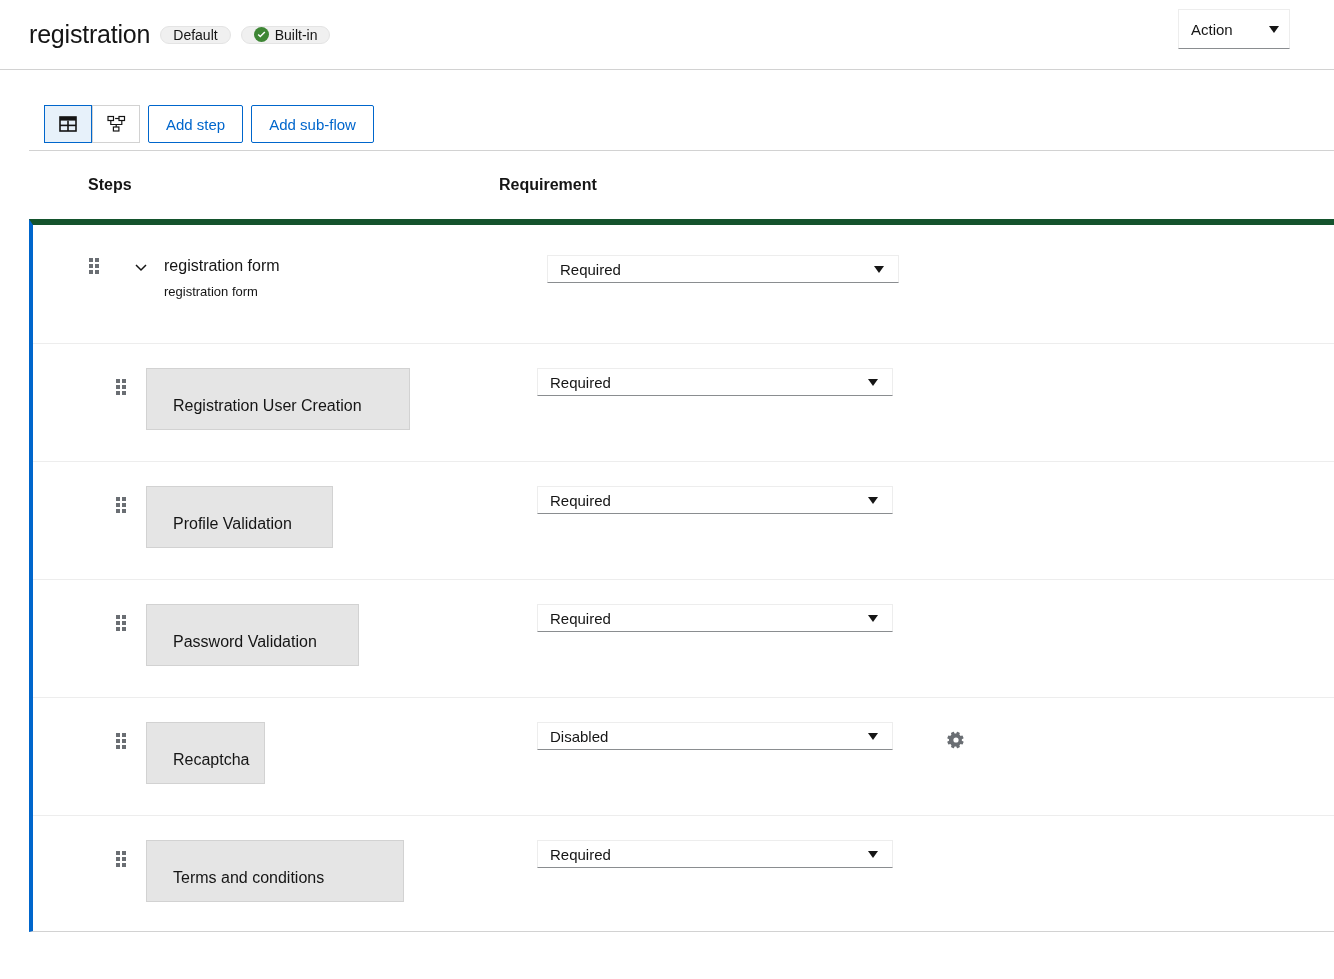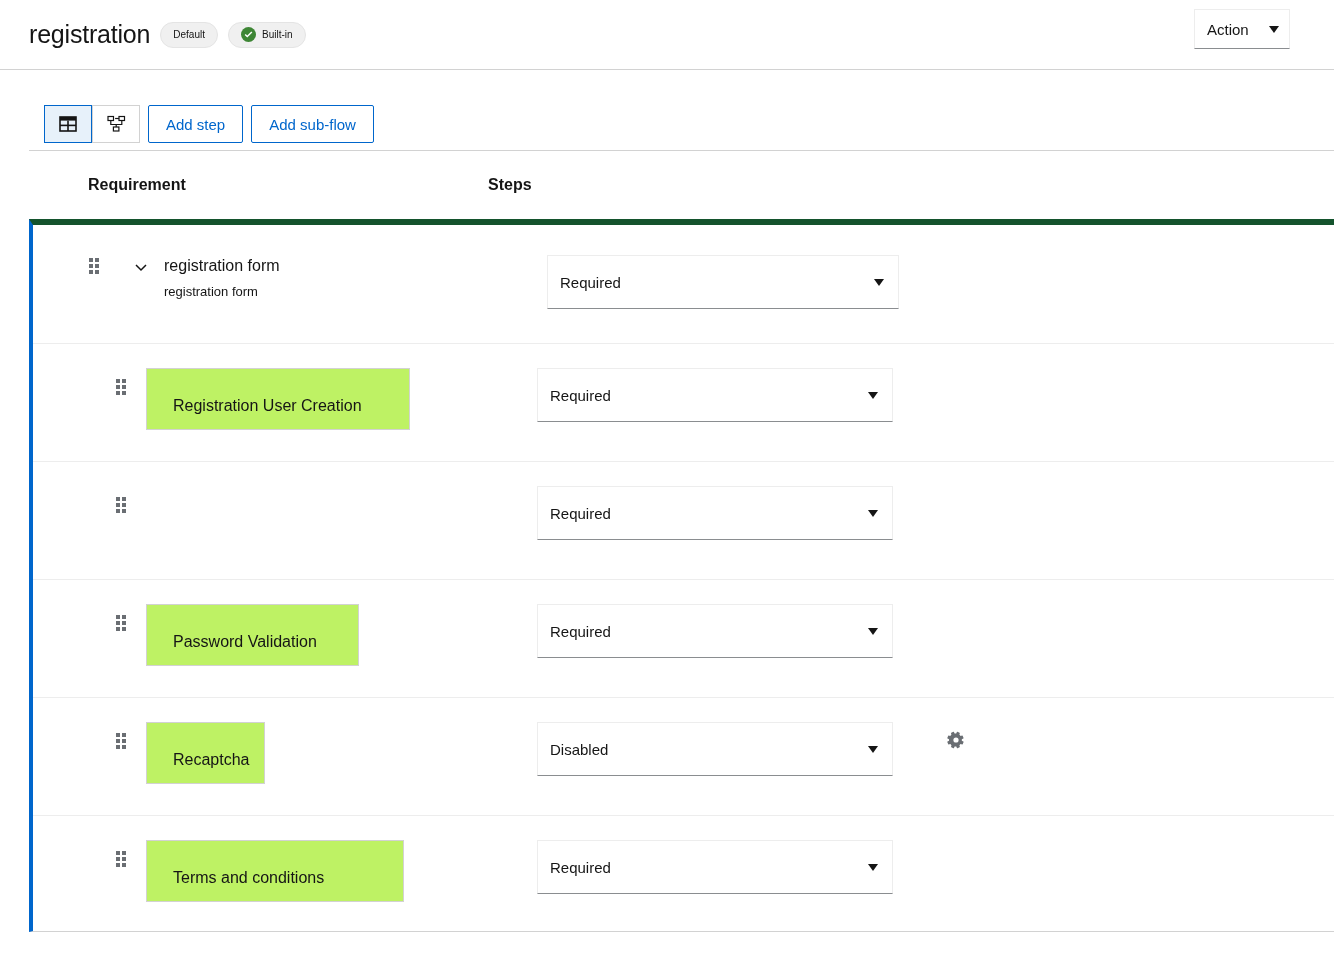--- a/index.html
+++ b/index.html
@@ -31,41 +31,41 @@
     font-size: 25px;
     font-weight: 400;
     color: #151515;
     letter-spacing: -0.2px;
     line-height: 1;
   }
   .badge {
     display: inline-flex;
     align-items: center;
     gap: 6px;
-    height: 26px;
+    height: 18px;
     padding: 0 12px;
     border-radius: 13px;
     background: #f0f0f0;
     border: 1px solid #e4e4e4;
-    font-size: 10px;
+    font-size: 14px;
     color: #151515;
     white-space: nowrap;
   }
   .check-circle {
     width: 15px;
     height: 15px;
     flex: 0 0 15px;
     display: block;
   }
 
   .action-select {
     position: absolute;
     right: 44px;
     top: 9px;
-    width: 96px;
+    width: 112px;
     height: 40px;
     background: #fff;
     border: 1px solid #ededed;
     border-bottom: 1px solid #8a8d90;
     display: flex;
     align-items: center;
     padding: 0 10px 0 12px;
     justify-content: space-between;
     cursor: pointer;
     font-size: 15px;
@@ -203,33 +203,33 @@
   }
   .flow-sub {
     font-size: 13px;
     color: #151515;
     margin-top: 8px;
     line-height: 16px;
   }
 
   .step-box {
     border: 1px solid #d2d2d2;
-    background: #bef264;
+    background: #e5e5e5;
     display: flex;
     align-items: flex-end;
     padding: 0 26px 14px 26px;
     height: 62px;
     font-size: 16px;
     color: #151515;
     white-space: nowrap;
   }
 
   .req-select {
     position: absolute;
-    height: 54px;
+    height: 28px;
     background: #fff;
     border: 1px solid #ededed;
     border-bottom: 1px solid #8a8d90;
     display: flex;
     align-items: center;
     justify-content: space-between;
     padding: 0 14px 0 12px;
     font-size: 15px;
     color: #151515;
     cursor: pointer;
@@ -292,22 +292,22 @@
 
   <button class="btn-link">Add step</button>
   <button class="btn-link">Add sub-flow</button>
 </div>
 
 <div class="toolbar-divider"></div>
 
 <div class="flow-table">
 
   <div class="thead">
+    <div class="th th-steps">Steps</div>
     <div class="th th-req">Requirement</div>
-    <div class="th th-steps">Steps</div>
   </div>
 
   <div class="tbody">
 
     <div class="row row-flow">
       <div class="grip-cell">
         <div class="grip" style="left:55px; top:33px;">
           <i></i>
             <i></i>
             <i></i>
@@ -353,20 +353,23 @@
       <div class="grip-cell">
         <div class="grip" style="left:82px; top:35px;">
           <i></i>
             <i></i>
             <i></i>
             <i></i>
             <i></i>
             <i></i>
         </div>
       </div>
+      <div class="step-box" style="margin:24px 0 0 112px; width:187px;">
+        <span>Profile Validation</span>
+      </div>
       <div class="req-select" style="left:504px; top:24px; width:356px;">
         <span>Required</span>
         <span class="caret"></span>
       </div>
     </div>
 
     <div class="row row-step">
       <div class="grip-cell">
         <div class="grip" style="left:82px; top:35px;">
           <i></i>

